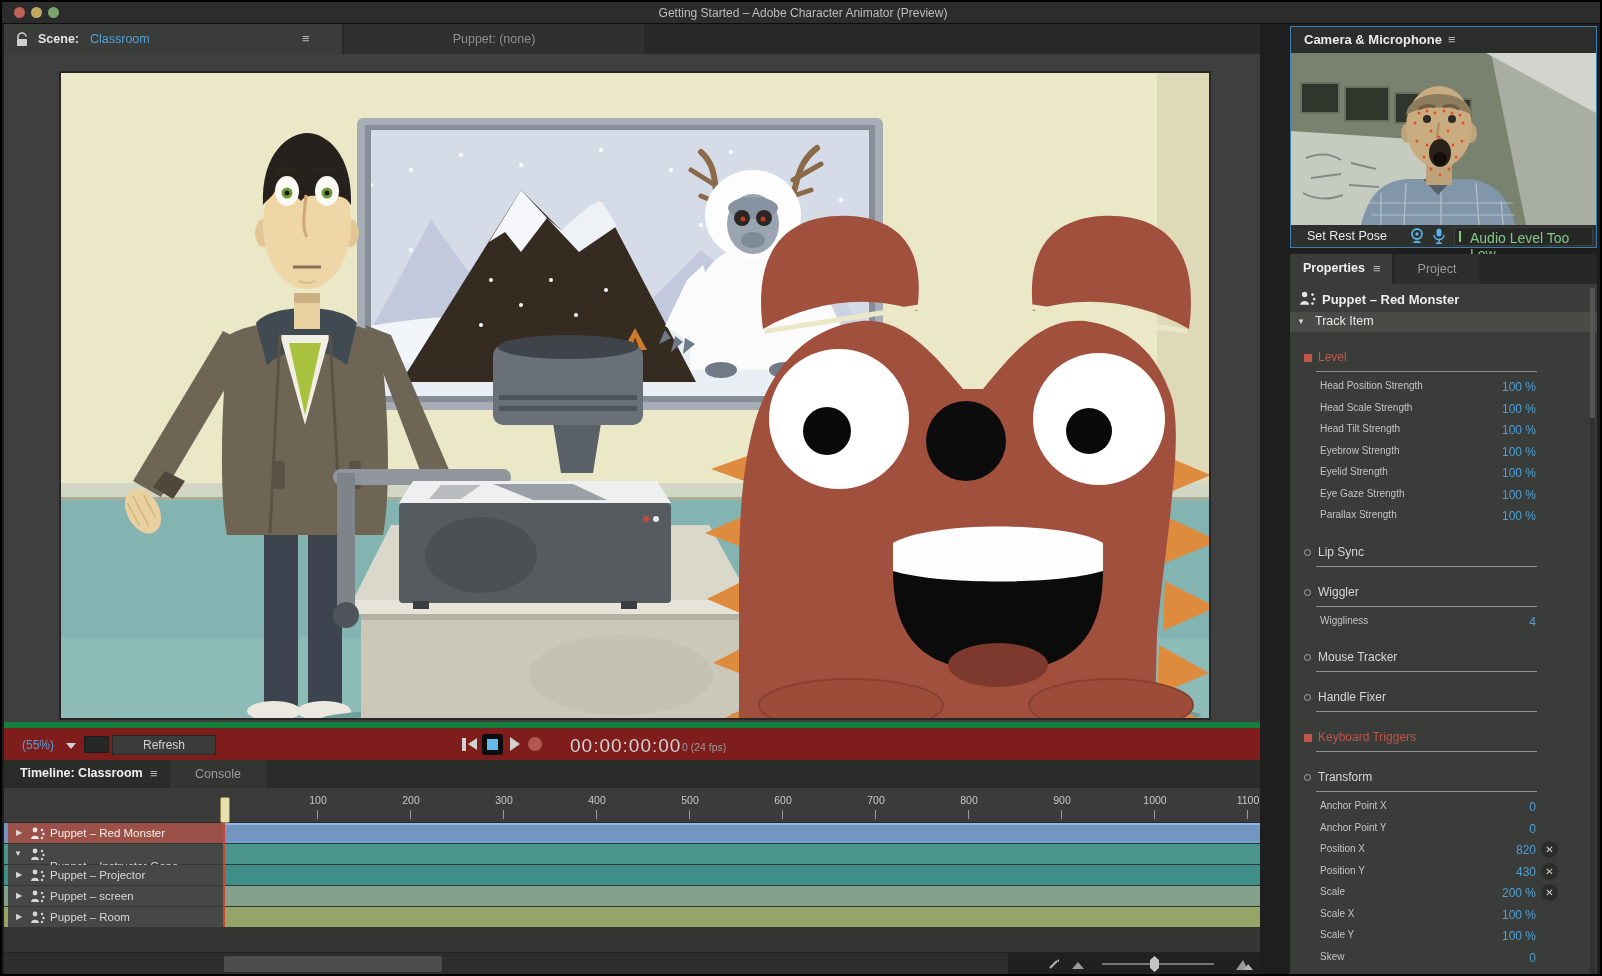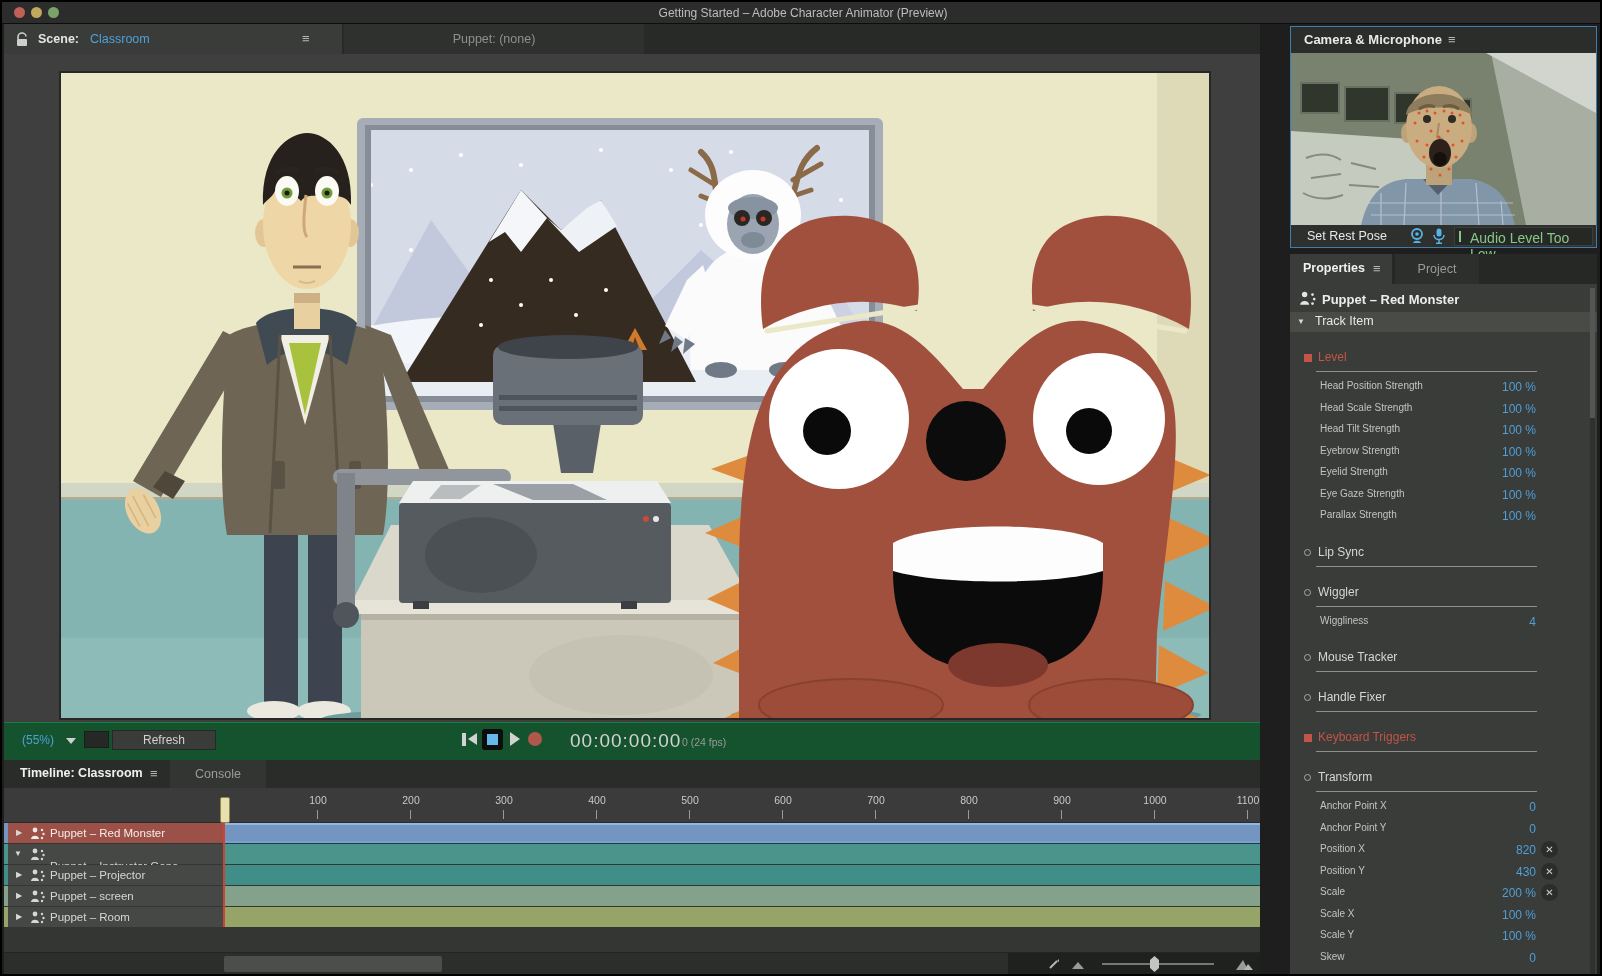--- a/index.html
+++ b/index.html
@@ -11,21 +11,21 @@
   .tl{width:11px;height:11px;border-radius:50%;top:5px;}
   .titlebar .title{width:100%;text-align:center;top:4px;font-size:12px;color:#bdbdbd;}
   
   .scene-tabbar{left:2px;top:22px;width:1256px;height:30px;background:#282a28;}
   .tab{height:30px;font-size:12.5px;line-height:30px;}
   .menu-ic{color:#b5b5b5;font-size:13px;}
   
   .scene-viewport{left:2px;top:52px;width:1256px;height:668px;background:#3e3f3e;}
   .scene-canvas{left:55px;top:17px;width:1152px;height:649px;background:#ebe8c8;border:2px solid #272727;}
   
-  .scene-bottombar{left:2px;top:720px;width:1256px;height:38px;background:#14532d;border-top:1px solid #15803d;}
+  .scene-bottombar{left:2px;top:720px;width:1256px;height:38px;background:#7f1d1d;border-top:6px solid #15803d;}
   .tri-down{width:0;height:0;border-left:5px solid transparent;border-right:5px solid transparent;border-top:6px solid #d0d0d0;}
   .btn-dark{background:#3a3c3a;border:1px solid #262826;color:#d2d2d2;font-size:12px;text-align:center;}
   .tri-right{width:0;height:0;border-top:7px solid transparent;border-bottom:7px solid transparent;border-left:10px solid #d2d2d2;}
   .tri-left{width:0;height:0;border-top:6px solid transparent;border-bottom:6px solid transparent;border-right:9px solid #d2d2d2;}
   
   .timeline{left:2px;top:758px;width:1256px;height:216px;background:#343634;}
   .tl-tabbar{left:0;top:0;width:1256px;height:28px;background:#2a2c2a;}
   .ruler{left:0;top:28px;width:1256px;height:35px;background:#3a3b3a;border-bottom:1px solid #2a2a2a;}
   .ruler-num{position:absolute;top:6px;width:40px;text-align:center;font-size:10.5px;color:#c8c8c8;}
   .ruler-num::after{content:"";position:absolute;left:19px;top:16px;width:1px;height:9px;background:#9a9a9a;}

